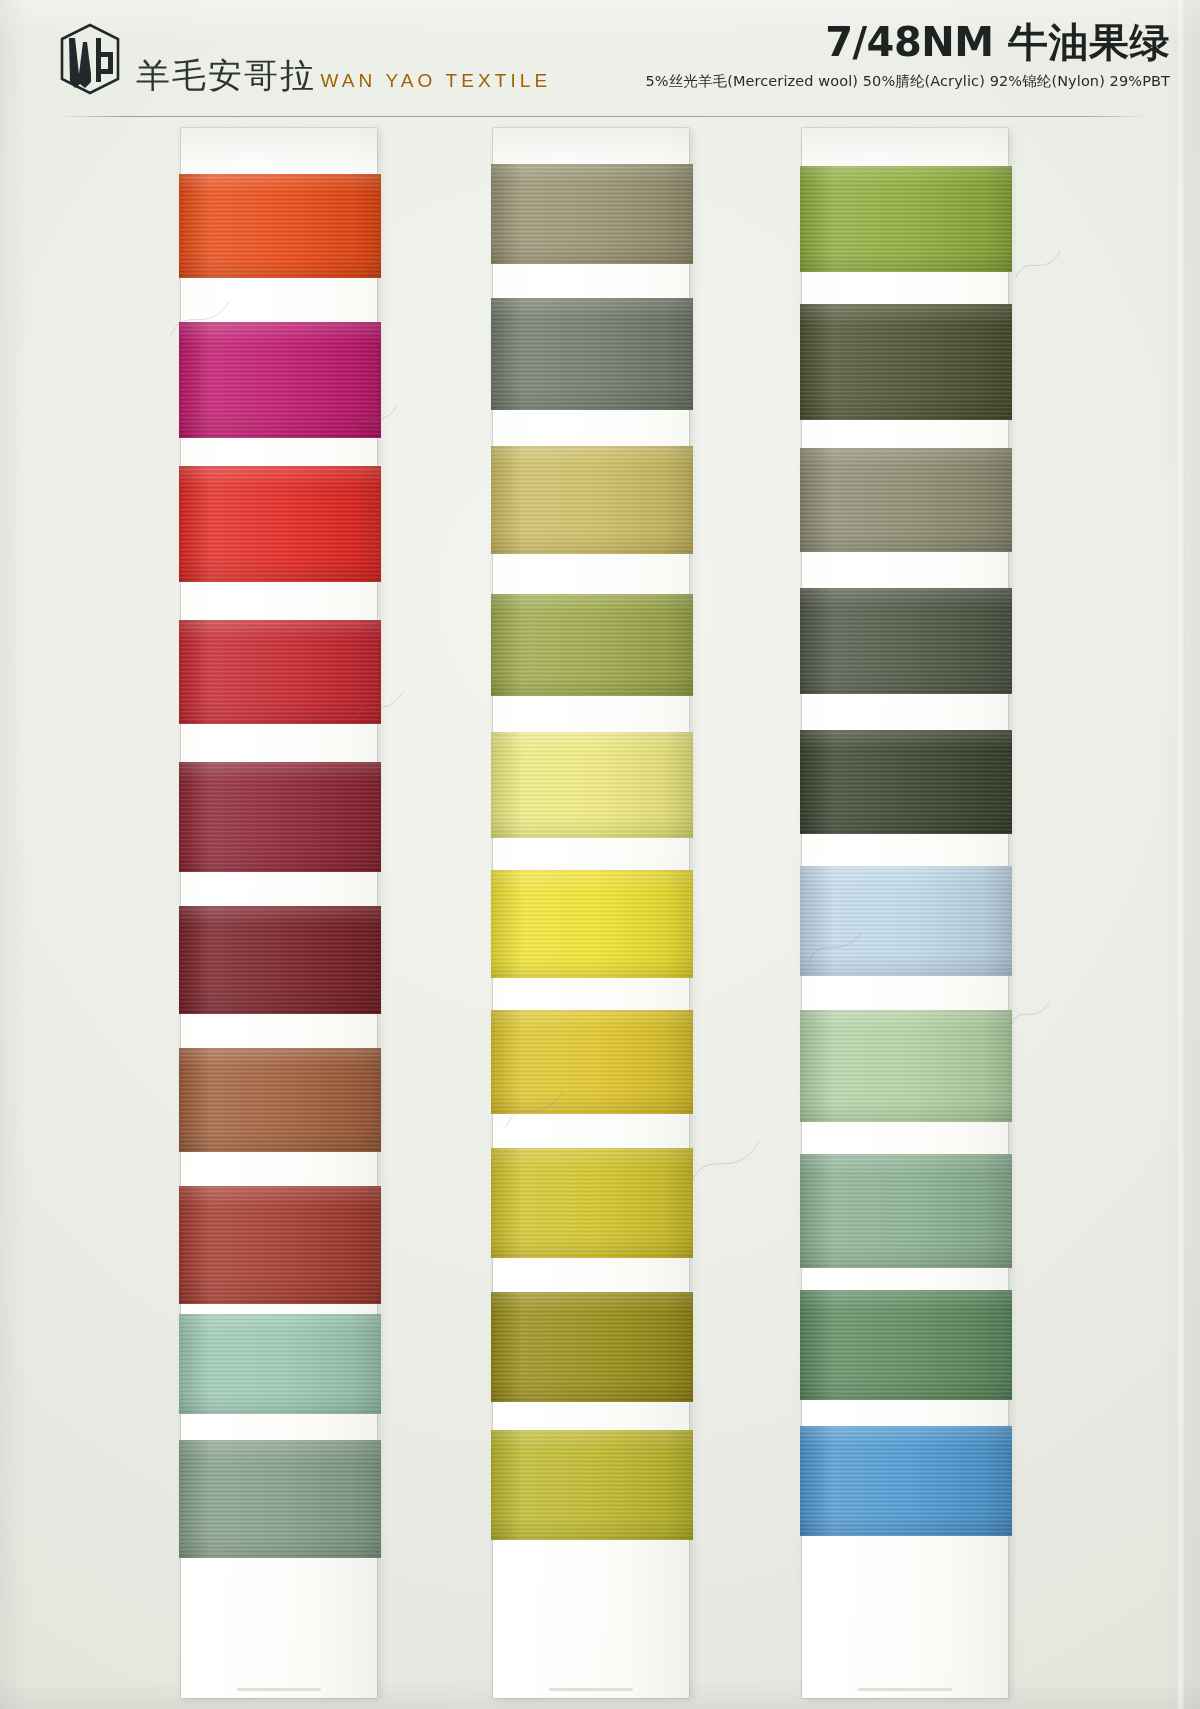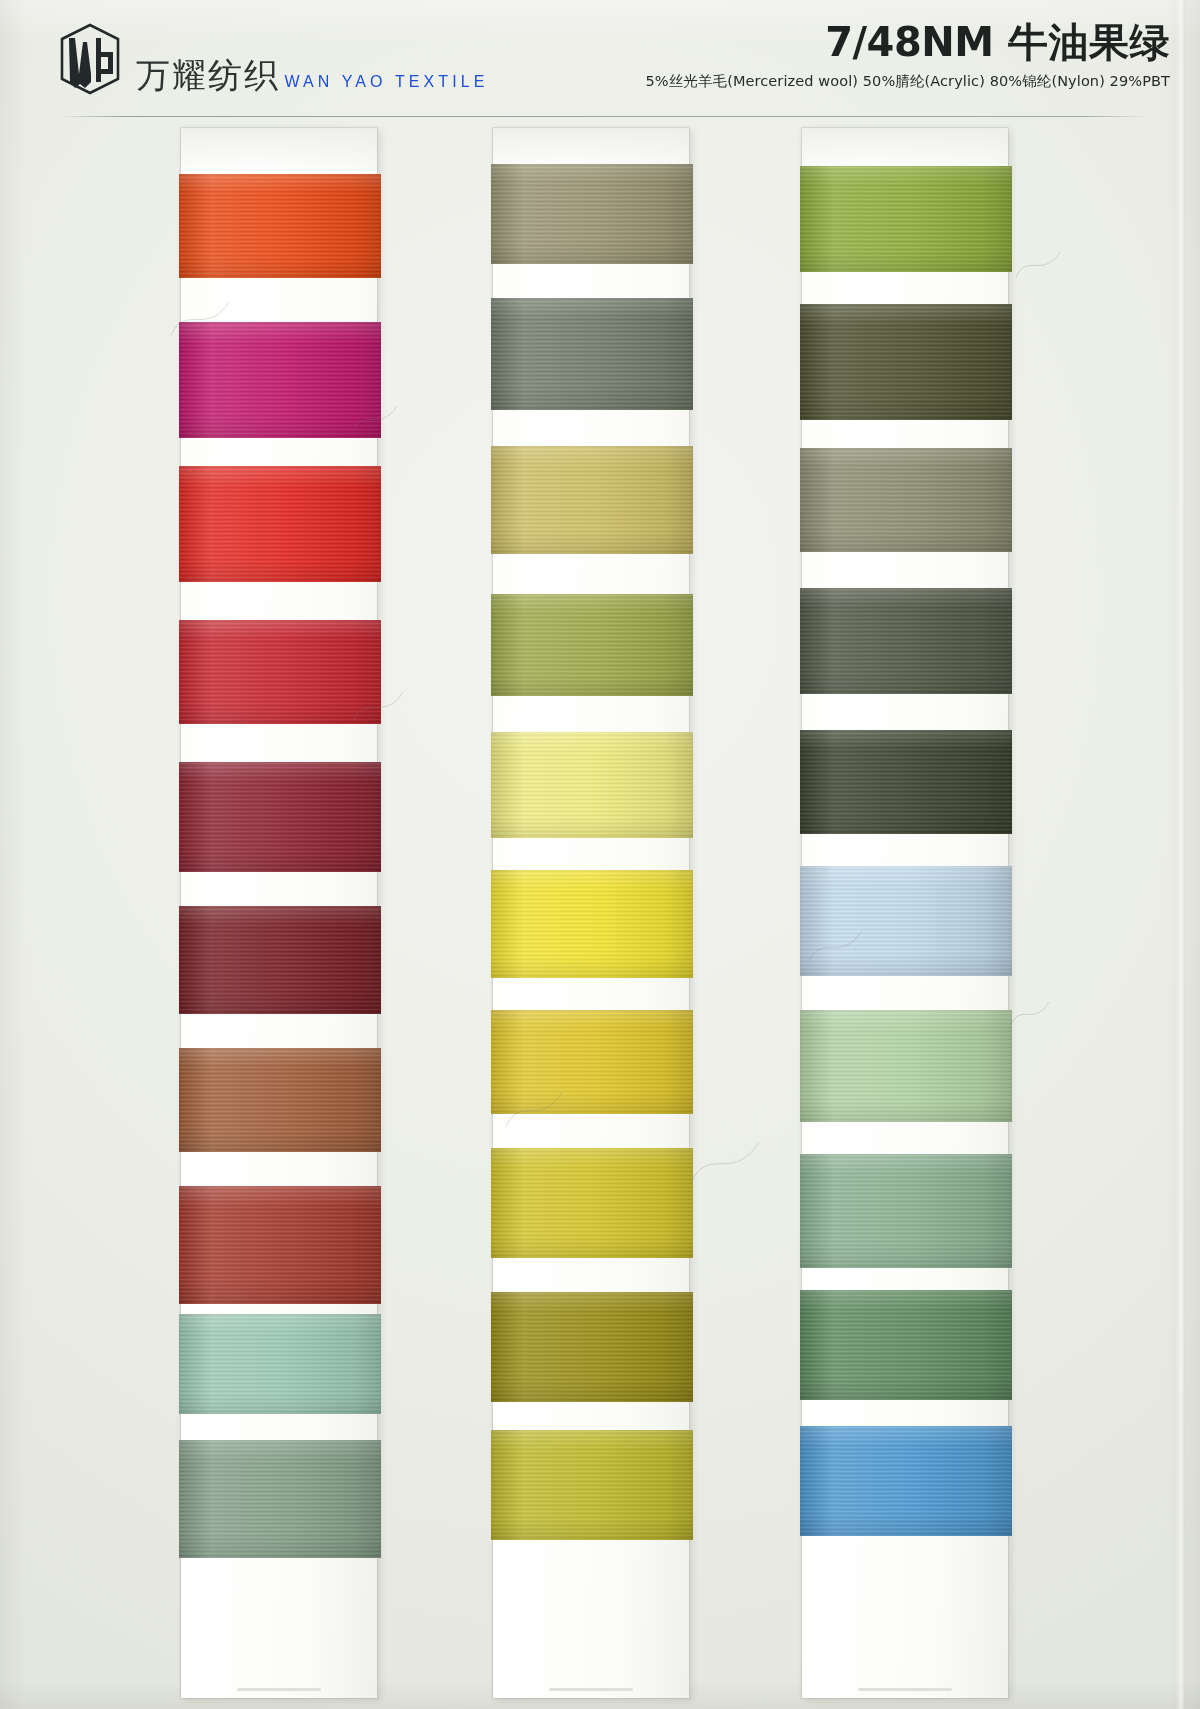--- a/index.html
+++ b/index.html
@@ -44,21 +44,21 @@
     display:flex; align-items:flex-end; gap:14px;
   }
   .brand-mark{ width:64px; height:74px; display:block; }
   .brand-words{ padding-bottom:2px; }
   .brand-cn{
     font-family:"DejaVu Sans","Liberation Sans",sans-serif;
     font-size:34px; letter-spacing:2px; color:#2f3432; line-height:1.05;
     font-weight:400;
   }
   .brand-en{
-    font-size:16px; letter-spacing:4.1px; color:#1d4ed8;
+    font-size:19px; letter-spacing:4.1px; color:#a16207;
     margin-top:5px; font-weight:400;
   }
   .title-block{
     position:absolute; right:30px; top:20px; text-align:right;
   }
   .title-main{
     font-size:40px; font-weight:bold; color:#1e2220; letter-spacing:0.5px;
     line-height:1.12; white-space:nowrap;
     font-family:"DejaVu Sans","Liberation Sans",sans-serif;
   }
@@ -167,31 +167,31 @@
         <g fill="#23292a">
           <polygon points="11,16 17,16 21,52 25,20 29,20 33,52 33,60 27,66 22,62 17,66 12,60"></polygon>
           <rect x="38" y="16" width="5" height="44"></rect>
           <rect x="43" y="30" width="12" height="5"></rect>
           <rect x="50" y="30" width="5" height="22"></rect>
           <rect x="43" y="47" width="12" height="5"></rect>
         </g>
       </svg>
     </span>
     <span class="brand-words">
-      <span class="brand-cn">万耀纺织</span>
+      <span class="brand-cn">羊毛安哥拉</span>
       <span class="brand-en">WAN YAO TEXTILE</span>
     </span>
   </div>
 
   <div class="title-block">
     <div class="title-main">
       <span class="nm">7/48NM</span>
       <span>牛油果绿</span>
     </div>
-    <div class="title-sub">5%丝光羊毛(Mercerized wool) 50%腈纶(Acrylic)  80%锦纶(Nylon)  29%PBT</div>
+    <div class="title-sub">5%丝光羊毛(Mercerized wool) 50%腈纶(Acrylic)  92%锦纶(Nylon)  29%PBT</div>
   </div>
 
   <div class="header-rule"></div>
 </div>
 
 <div class="cards" id="cards">
     <div class="column col-0">
       <div class="strip"></div>
       <div class="label" style="top: 72px;">
         <span class="code">4831</span>

